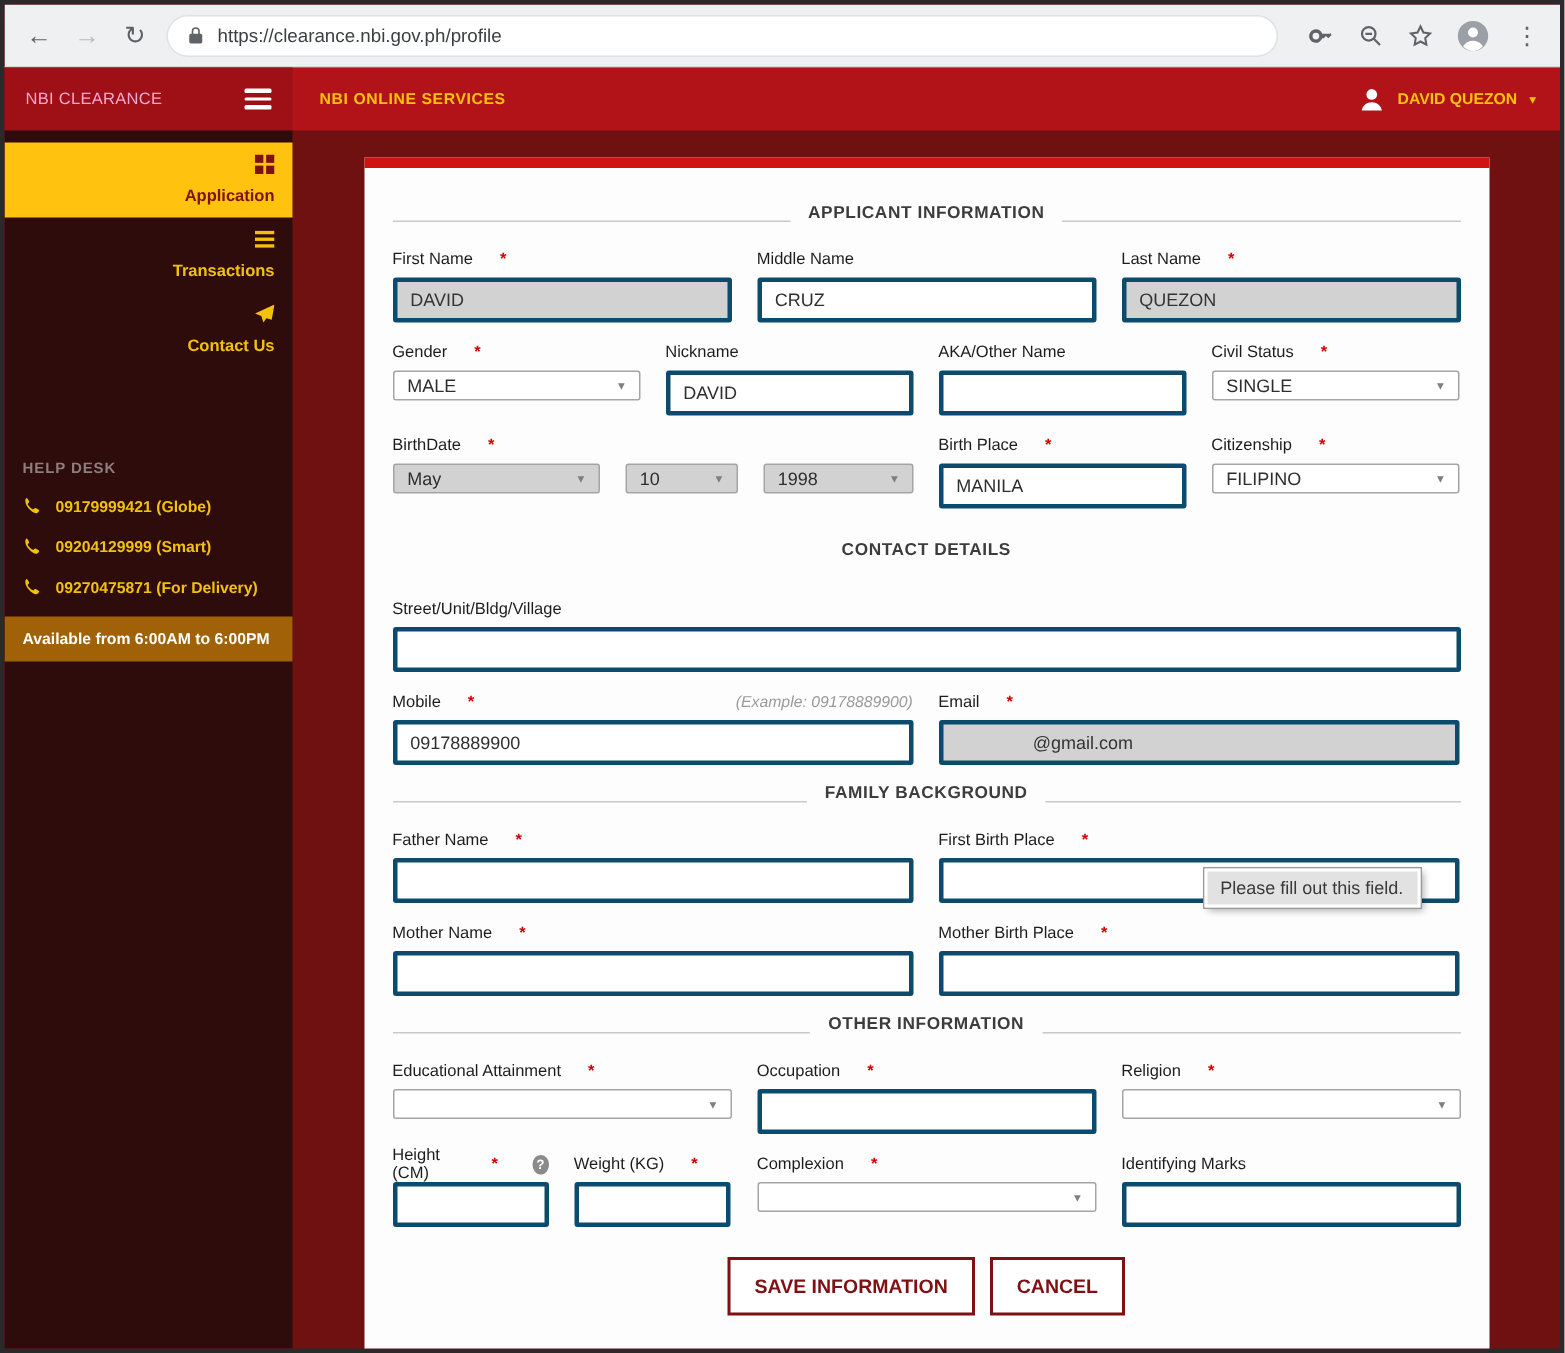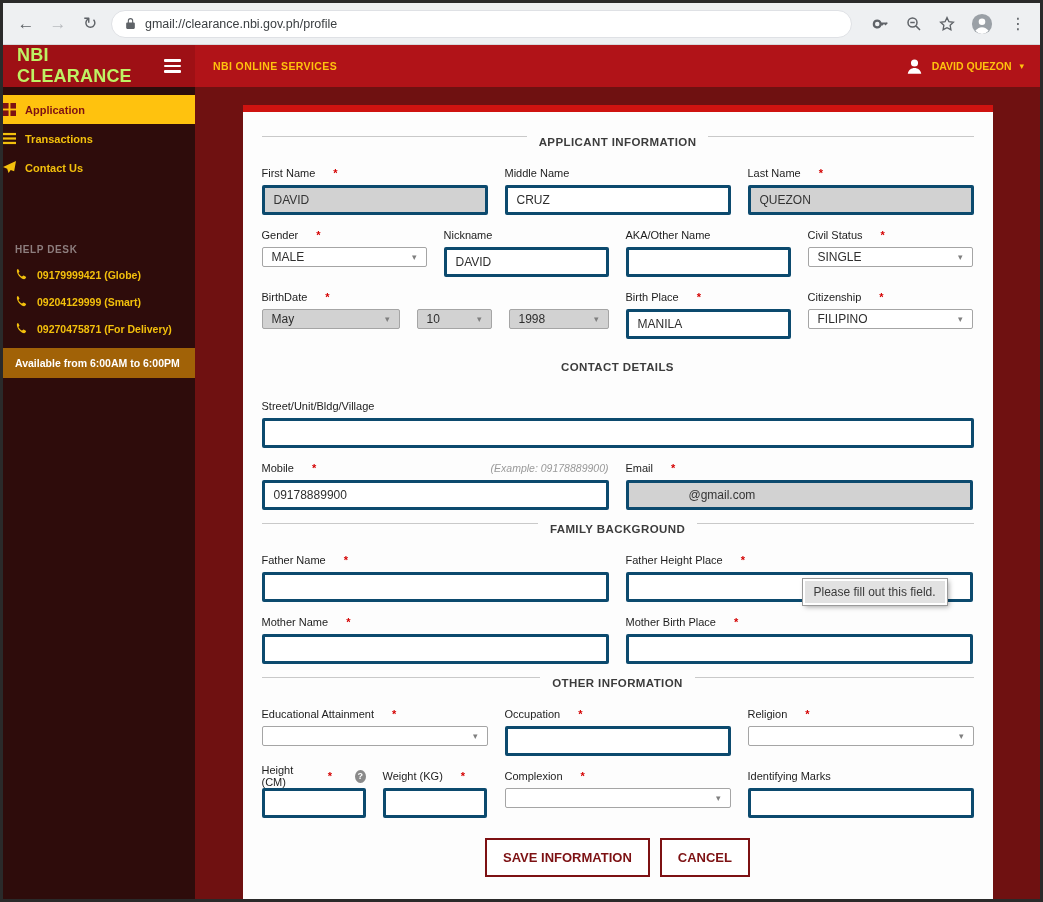--- a/index.html
+++ b/index.html
@@ -16,51 +16,51 @@
                 border-radius: 14px; display: flex; align-items: center; gap: 8px; padding: 0 12px; }
   .url { font-size: 12.5px; color: #3c4043; }
   .chrome-right { display: flex; align-items: center; gap: 15px; margin-left: 10px; }
   .chrome-icon { width: 18px; height: 18px; display: block; cursor: pointer; }
   .kebab { font-size: 16px; color: #5f6368; cursor: pointer; padding: 0 2px; }
 
   
   .header { height: 42px; min-height: 42px; display: flex; align-items: stretch; background: #b11318; }
   .brand { width: 192px; min-width: 192px; background: #9e1015; display: flex; align-items: center;
            justify-content: space-between; padding: 0 14px; }
-  .brand-text { color: #bef264; font-weight: bold; font-size: 18px; letter-spacing: .2px; }
+  .brand-text { color: #f9a8d4; font-weight: normal; font-size: 11px; letter-spacing: .2px; }
   .hamburger { width: 18px; display: flex; flex-direction: column; gap: 3px; cursor: pointer; }
   .hamburger i { display: block; height: 2.5px; background: #fff; border-radius: 1px; }
   .header-title { color: #ffc20e; font-size: 10.5px; font-weight: bold; display: flex; align-items: center;
                   padding-left: 18px; letter-spacing: .4px; }
   .header-spacer { flex: 1; }
   .user-chip { display: flex; align-items: center; gap: 8px; padding-right: 16px; cursor: pointer; }
   .user-name { color: #ffc20e; font-size: 10.5px; font-weight: bold; }
   .user-caret { color: #ffc20e; font-size: 9px; }
 
   
   .bodyrow { flex: 1; display: flex; min-height: 0; }
   .sidebar { width: 192px; min-width: 192px; background: #2e0c0b; padding-top: 8px;
              display: flex; flex-direction: column; }
   .menu-label { color: #8d7e7e; font-size: 10px; font-weight: bold; letter-spacing: .6px; padding: 10px 12px 6px; }
   .help-label { color: #8d7e7e; font-size: 10px; font-weight: bold; letter-spacing: .6px; padding: 10px 12px 6px; margin-top: 52px; }
-  .side-item { display: flex; align-items: flex-end; gap: 9px; padding: 8px 0; font-size: 11px;
-               font-weight: bold; color: #f3c00c; cursor: pointer; }
+  .side-item { display: flex; align-items: flex-end; gap: 9px; padding: 8px 12px; font-size: 11px;
+               font-weight: bold; color: #f3c00c; cursor: pointer; flex-direction: column; }
   .side-item.active { background: #ffc20e; color: #7d1113; }
   .side-icon { width: 13px; height: 13px; flex: none; }
   .phone-item { display: flex; align-items: flex-end; gap: 9px; padding: 7px 12px; color: #f3c00c;
                 font-size: 10.5px; font-weight: bold; }
   .availability { margin-top: 6px; background: #a16207; color: #fff; font-size: 10.5px; font-weight: bold;
                   padding: 9px 12px; }
 
   .main { flex: 1; display: flex; justify-content: center; align-items: flex-start; padding: 18px 0; }
   .card { width: 750px; background: #fdfdfd; border-top: 7px solid #cf1310; padding: 12px 19px 24px;
           position: relative; }
 
   
-  .section-head { display: flex; align-items: flex-start; gap: 12px; margin: 12px 0 18px; }
+  .section-head { display: flex; align-items: flex-end; gap: 12px; margin: 12px 0 18px; }
   .section-head .line { flex: 1; height: 1px; background: #c9c9c9; }
   .section-title { color: #3c3c3c; font-size: 11.5px; font-weight: bold; letter-spacing: .4px; }
   .section-plain { text-align: center; margin: 18px 0 24px; }
 
   .row { display: flex; gap: 17px; margin-bottom: 13px; }
   .w1 { width: 165px; } .w2 { width: 347px; } .w3 { width: 226px; } .full { width: 712px; }
   .label { font-size: 11px; color: #1d1d1d; margin-bottom: 5px; display: flex; align-items: center; gap: 18px; height: 14px; }
   .req { color: #d40000; font-weight: bold; }
   .hint { margin-left: auto; color: #9a9a9a; font-style: italic; font-size: 10.5px; }
   .input { width: 100%; height: 30px; border: 3px solid #0c4a6e; border-radius: 2px; padding: 0 9px;
@@ -93,21 +93,21 @@
 <div class="page">
 
   <div class="chrome">
     <span class="nav-btn">←</span>
     <span class="nav-btn disabled">→</span>
     <span class="nav-btn">↻</span>
     <div class="addressbar">
       <svg class="chrome-icon" style="width:13px;height:13px" viewBox="0 0 24 24">
         <path fill="#5f6368" d="M12 2a5 5 0 0 0-5 5v3H6a2 2 0 0 0-2 2v8a2 2 0 0 0 2 2h12a2 2 0 0 0 2-2v-8a2 2 0 0 0-2-2h-1V7a5 5 0 0 0-5-5zm-3 8V7a3 3 0 1 1 6 0v3H9z"></path>
       </svg>
-      <span class="url">gmail://clearance.nbi.gov.ph/profile</span>
+      <span class="url">https://clearance.nbi.gov.ph/profile</span>
     </div>
     <div class="chrome-right">
       <svg class="chrome-icon" viewBox="0 0 24 24">
         <path fill="#5f6368" d="M21 10h-8.35A5.99 5.99 0 0 0 7 6a6 6 0 1 0 5.65 8H14l2-2 2 2 3-3-2-1.99zM7 15a3 3 0 1 1 0-6 3 3 0 0 1 0 6z"></path>
       </svg>
       <svg class="chrome-icon" viewBox="0 0 24 24">
         <path fill="none" stroke="#5f6368" stroke-width="2" d="M10 4a6 6 0 1 1 0 12 6 6 0 0 1 0-12zm4.5 10.5L20 20"></path>
         <path stroke="#5f6368" stroke-width="2" d="M7 10h6"></path>
       </svg>
       <svg class="chrome-icon" viewBox="0 0 24 24">
@@ -344,21 +344,21 @@
         <div class="row" style="margin-top:16px">
           <div class="w2">
             <div class="label">
                 <span>Father Name</span>
                 <span class="req">*</span>
               </div>
             <input class="input" value="" style="">
           </div>
           <div class="w2">
             <div class="label">
-                <span>Father Height Place</span>
+                <span>First Birth Place</span>
                 <span class="req">*</span>
               </div>
             <input class="input" value="" style="">
           </div>
         </div>
 
         <div class="row">
           <div class="w2">
             <div class="label">
                 <span>Mother Name</span>

